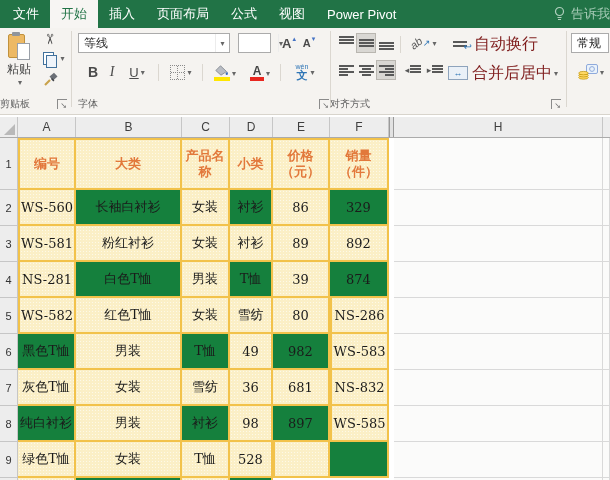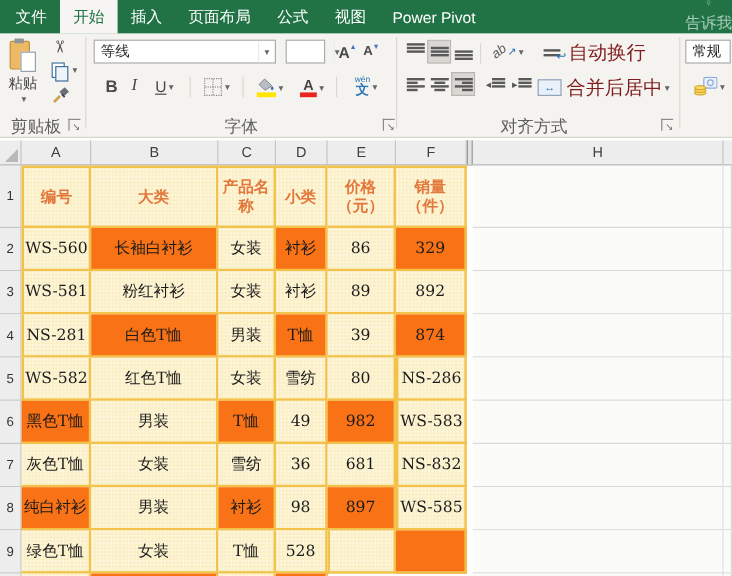--- a/index.html
+++ b/index.html
@@ -5,31 +5,31 @@
   html,body{margin:0;padding:0;background:#fff;}
   .screen{position:relative;width:610px;height:480px;overflow:hidden;background:#fff;
           font-family:"Liberation Sans",sans-serif;}
 
   
   .menubar{position:absolute;left:0;top:0;width:610px;height:28px;
            background:var(--excel-green,#217346);display:flex;align-items:stretch;padding-left:2px;box-sizing:border-box;}
   .tabs{display:flex;align-items:stretch;}
   .tab{padding:0 11px;display:flex;align-items:center;font-size:13px;color:#fff;white-space:nowrap;}
   .tab.active{background:#F7F5F3;color:var(--excel-green,#217346);}
-  .tellme{margin-left:auto;display:flex;align-items:center;gap:5px;color:#A6CBB6;font-size:13px;white-space:nowrap;overflow:hidden;flex-direction:column;}
+  .tellme{margin-left:auto;display:flex;align-items:center;gap:5px;color:#A6CBB6;font-size:13px;white-space:nowrap;overflow:hidden;}
 
   
   .ribbon{position:absolute;left:0;top:28px;width:610px;height:86px;background:#F5F3F0;
           border-bottom:1px solid #D8D4CC;box-sizing:content-box;font-size:12px;color:#444;}
   .ribbon .btn{position:absolute;display:flex;align-items:center;justify-content:center;color:#4A4A4A;}
   .vdiv{position:absolute;top:3px;height:76px;width:1px;background:#DBD7D0;}
   .d1{left:71px}.d2{left:330px}.d3{left:566px}
   .sep{position:absolute;width:1px;height:17px;background:#DBD7D0;}
   .s1{left:158px;top:36px}.s2{left:202px;top:36px}.s3{left:280px;top:36px}.s4{left:400px;top:8px}
-  .glabel{position:absolute;top:69px;height:13px;font-size:14px;color:#5E5E5E;text-align:center;}
+  .glabel{position:absolute;top:69px;height:13px;font-size:10px;color:#5E5E5E;}
   .lb-clip{left:0;width:60px}.lb-font{left:78px;width:246px}.lb-align{left:330px;width:230px}
   .launcher{position:absolute;width:9px;height:9px;border-top:1px solid #8B8B8B;border-left:1px solid #8B8B8B;
             font-size:8px;color:#6E6E6E;display:flex;align-items:flex-end;justify-content:flex-end;line-height:7px;}
   .ln-clip{left:57px;top:71px}.ln-font{left:319px;top:71px}.ln-align{left:551px;top:71px}
   .da{font-size:8px;color:#666;margin-left:2px;}
 
   
   .paste-btn{position:absolute;left:3px;top:2px;width:32px;height:62px;display:flex;flex-direction:column;align-items:center;}
   .paste-btn .pl{font-size:12px;color:#444;margin-top:1px;}
   .ic-clip{position:relative;width:24px;height:28px;margin-top:2px;}
@@ -125,21 +125,21 @@
   #maingrid{position:absolute;left:18px;top:138px;display:grid;
             grid-template-columns:58px 106px 48px 43px 57px 59px;
             grid-template-rows:52px repeat(9,36px);}
   .cell{box-sizing:border-box;border-right:2px solid var(--gold-border,#F2C24A);border-bottom:2px solid var(--gold-border,#F2C24A);
         display:flex;align-items:center;justify-content:center;
         font-family:"DejaVu Serif",serif;font-size:13px;color:#1B1B1B;}
   .cell.cl{border-left:2px solid var(--gold-border,#F2C24A);}
   .cell.ct{border-top:2px solid var(--gold-border,#F2C24A);}
   .y{background-color:var(--yellow-fill,#FBEFC6);
      background-image:radial-gradient(rgba(255,255,255,.6) 25%,rgba(255,255,255,0) 28%);background-size:3px 3px;}
-  .w{background:#f97316;text-align:center;}
+  .w{background:#15803d;text-align:center;}
   .hdr{font-family:"Liberation Sans",sans-serif;font-weight:bold;font-size:13px;color:var(--orange-header-text,#E2783B);
        white-space:pre-line;text-align:center;line-height:16px;}
   #eastgrid{position:absolute;left:394px;top:138px;display:grid;
             grid-template-columns:209px 7px;grid-template-rows:52px repeat(10,36px);}
   .ecell{box-sizing:border-box;border-right:1px solid #D9D9D9;border-bottom:1px solid #D9D9D9;background:#FBFBFA;}
 </style>
 </head>
 <body>
 
 <div class="screen">

